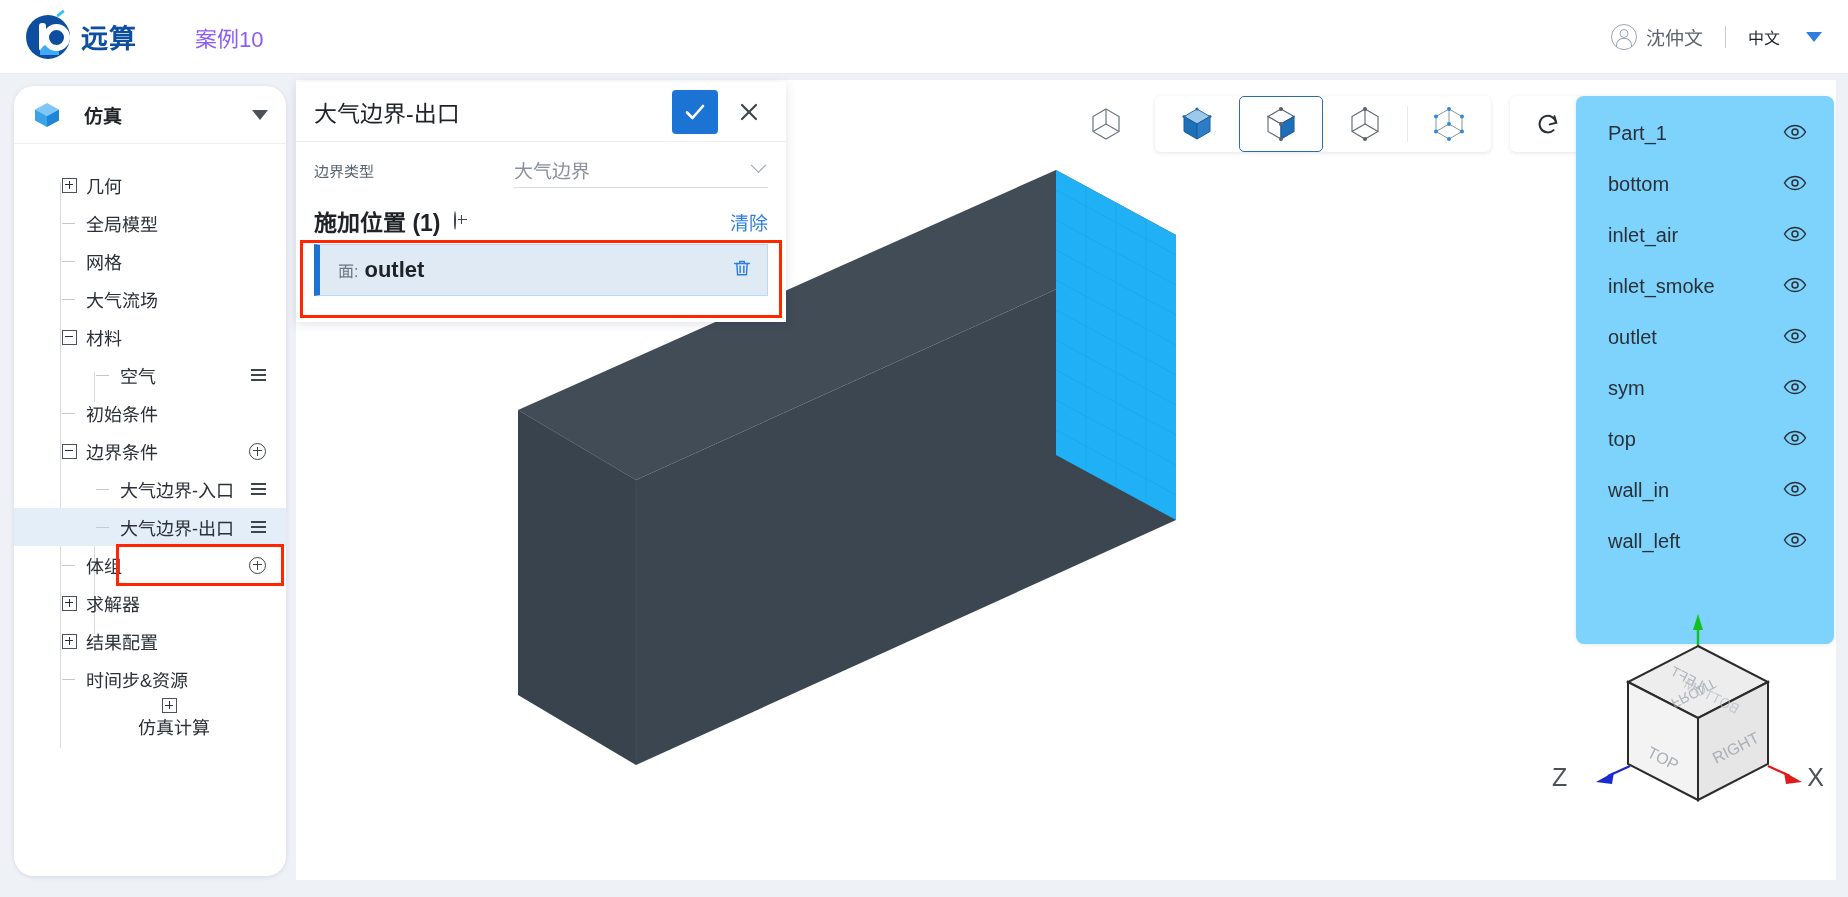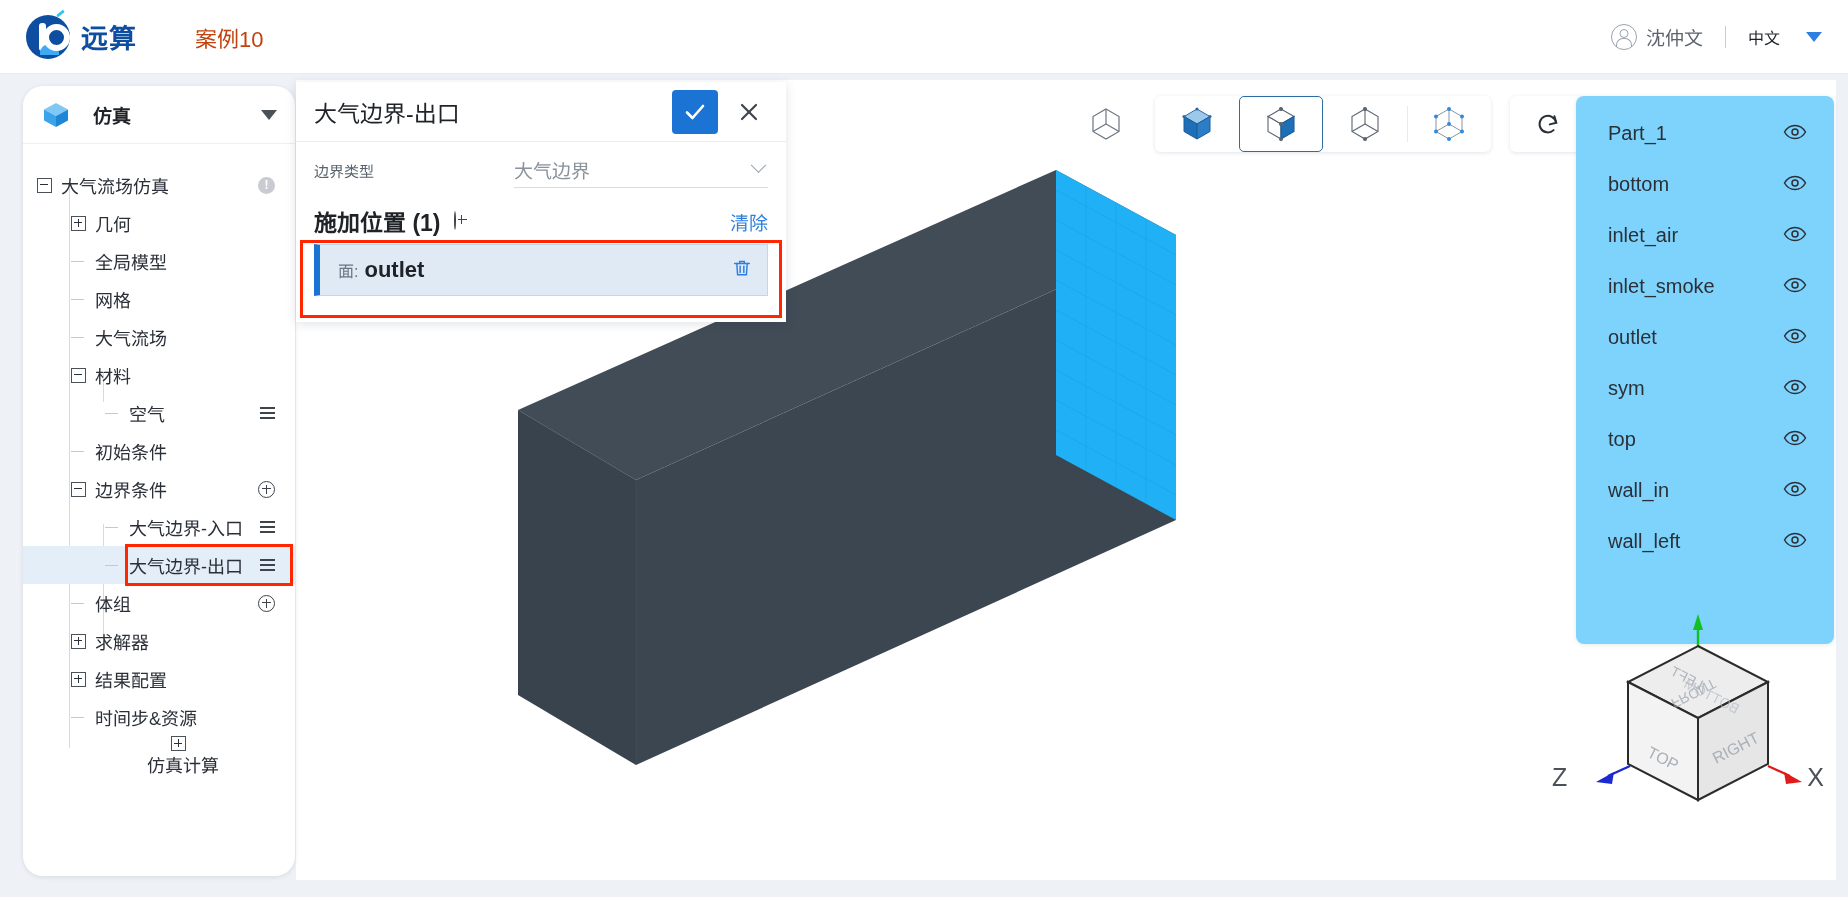--- a/index.html
+++ b/index.html
@@ -46,21 +46,21 @@
   .brand-name {
     margin-left: 11px; font-size: 27px; font-weight: 700;
     color: #0d4ea0; letter-spacing: 1px;
   }
   .brand-spark {
     position: absolute; left: 56px; top: 12px;
     width: 9px; height: 3px; background: #35c3f3;
     transform: rotate(-38deg); border-radius: 2px;
   }
   .case-name {
-    margin-left: 58px; font-size: 22px; color: #c2410c; font-weight: 500; text-align: center;
+    margin-left: 58px; font-size: 22px; color: #8b5cf6; font-weight: 500; text-align: center;
   }
   .header-right {
     margin-left: auto; display: flex; align-items: center;
     margin-right: 26px; gap: 0;
   }
   .user-chip { display: flex; align-items: center; gap: 9px; }
   .user-avatar {
     width: 26px; height: 26px; border-radius: 50%;
     border: 1.6px solid #9aa3ad; position: relative;
   }
@@ -85,21 +85,21 @@
     margin-left: 26px;
     width: 0; height: 0;
     border-left: 8px solid transparent;
     border-right: 8px solid transparent;
     border-top: 10px solid #2f7fe0;
     cursor: pointer;
   }
 
   
   .sidebar {
-    position: absolute; left: 23px; top: 86px;
+    position: absolute; left: 14px; top: 86px;
     width: 272px; height: 790px;
     background: #ffffff;
     border-radius: 20px;
     box-shadow: 0 1px 5px rgba(20,40,70,.10);
     z-index: 20;
     display: flex; flex-direction: column;
   }
   .sidebar-header {
     height: 58px; display: flex; align-items: center;
     padding: 0 18px; border-bottom: 1px solid #ecf0f4;
@@ -363,25 +363,20 @@
     <div class="sidebar-collapse"></div>
   </div>
 
   <div class="tree" id="tree">
 
     <div class="vline" style="left:46px; top:38px; height:190px;"></div>
     <div class="vline" style="left:46px; top:228px; height:190px;"></div>
     <div class="vline" style="left:80px; top:228px; height:30px;"></div>
     <div class="vline" style="left:80px; top:380px; height:110px;"></div>
     <div class="vline" style="left:46px; top:418px; height:186px;"></div>
-  <div class="tnode" style="padding-left: 14px;">
-          <span class="toggle"></span>
-          <span class="label">大气流场仿真</span>
-          <span class="warn-badge">!</span>
-        </div>
         <div class="tnode" style="padding-left: 48px;">
           <span class="toggle plus"></span>
           <span class="label">几何</span>
         </div>
         <div class="tnode" style="padding-left: 48px;">
           <span class="elbow"></span>
           <span class="label">全局模型</span>
         </div>
         <div class="tnode" style="padding-left: 48px;">
           <span class="elbow"></span>

